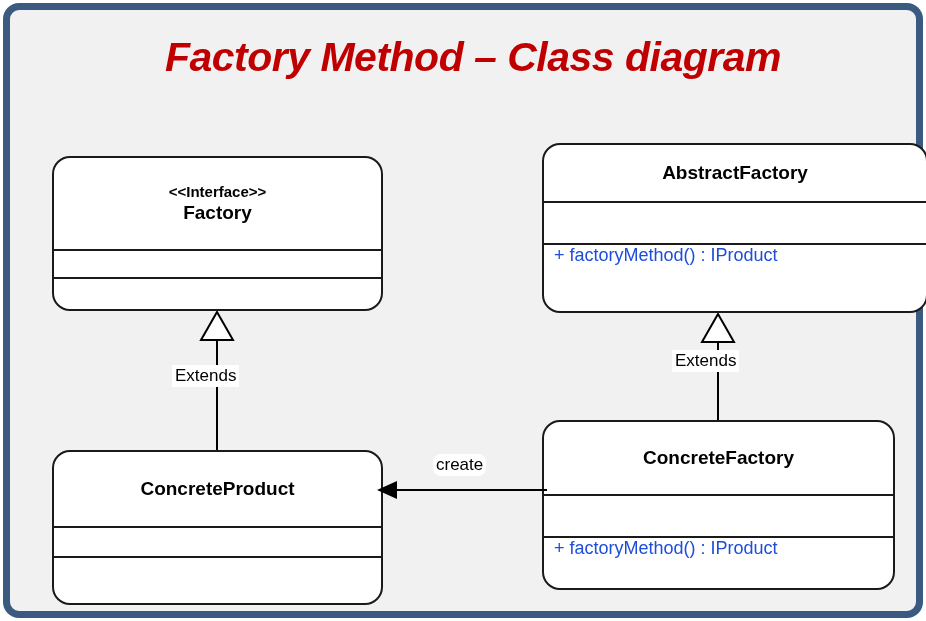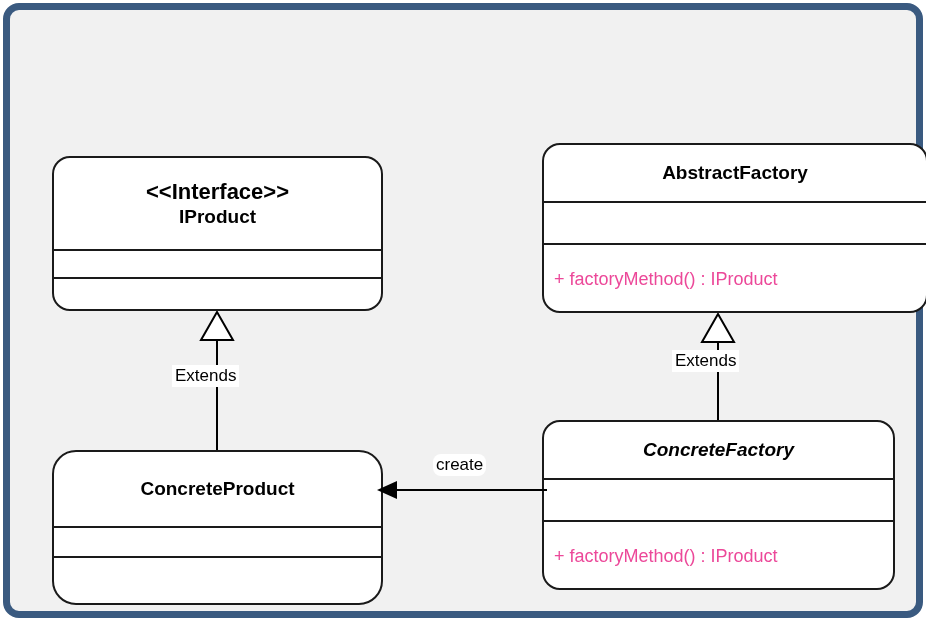--- a/index.html
+++ b/index.html
@@ -64,40 +64,39 @@
     align-items: center;
     justify-content: center;
     text-align: center;
     color: #000000;
     font-weight: bold;
     font-size: 19px;
     line-height: 1.22;
   }
   .uml-stereotype {
     font-weight: bold;
-    font-size: 22px;
+    font-size: 15px;
   }
   .uml-divider {
     border-top: 2px solid #1a1a1a;
     width: 100%;
   }
   .uml-compartment {
     width: 100%;
     display: flex;
-    align-items: center;
-    color: #ec4899;
+    color: #1d4ed8;
     font-size: 18px;
     padding: 0 10px;
   }
   .uml-compartment.empty { }
 
   
   #class-iproduct         { left: 32px;  top: 136px; width: 331px; height: 155px; }
   #class-abstractfactory  { left: 522px; top: 123px; width: 386px; height: 170px; }
-  #class-concreteproduct  { left: 32px;  top: 430px; width: 331px; height: 155px; border-radius: 24px; }
+  #class-concreteproduct  { left: 32px;  top: 430px; width: 331px; height: 155px; }
   #class-concretefactory  { left: 522px; top: 400px; width: 353px; height: 170px; }
 
   
   .connector-line {
     position: absolute;
     background: #000000;
   }
   .v-line { width: 2px; }
   .triangle-wrap {
     position: absolute;
@@ -119,25 +118,26 @@
   .arrow-svg { position: absolute; }
 </style>
 </head>
 <body>
 
 <div id="app-frame">
   <div id="frame-border">
 
     <div id="diagram-canvas">
 
+      <div id="diagram-title">Factory Method – Class diagram</div>
 
       <div class="uml-class" id="class-iproduct">
         <div class="uml-header" style="height:91px;">
           <div class="uml-stereotype">&lt;&lt;Interface&gt;&gt;</div>
-          <div>IProduct</div>
+          <div>Factory</div>
         </div>
         <div class="uml-divider"></div>
         <div class="uml-compartment empty" style="height:26px;"></div>
         <div class="uml-divider"></div>
         <div class="uml-compartment empty" style="height:32px;"></div>
       </div>
 
       <div class="uml-class" id="class-abstractfactory">
         <div class="uml-header" style="height:56px;">
           <div>AbstractFactory</div>
@@ -154,21 +154,21 @@
         <div class="uml-header" style="height:74px;">
           <div>ConcreteProduct</div>
         </div>
         <div class="uml-divider"></div>
         <div class="uml-compartment empty" style="height:28px;"></div>
         <div class="uml-divider"></div>
         <div class="uml-compartment empty" style="height:47px;"></div>
       </div>
 
       <div class="uml-class" id="class-concretefactory">
-        <div class="uml-header" style="height:56px;font-style:italic;">
+        <div class="uml-header" style="height:72px;">
           <div>ConcreteFactory</div>
         </div>
         <div class="uml-divider"></div>
         <div class="uml-compartment empty" style="height:40px;"></div>
         <div class="uml-divider"></div>
         <div class="uml-compartment" style="height:68px;">
           <span>+ factoryMethod() : IProduct</span>
         </div>
       </div>
 

